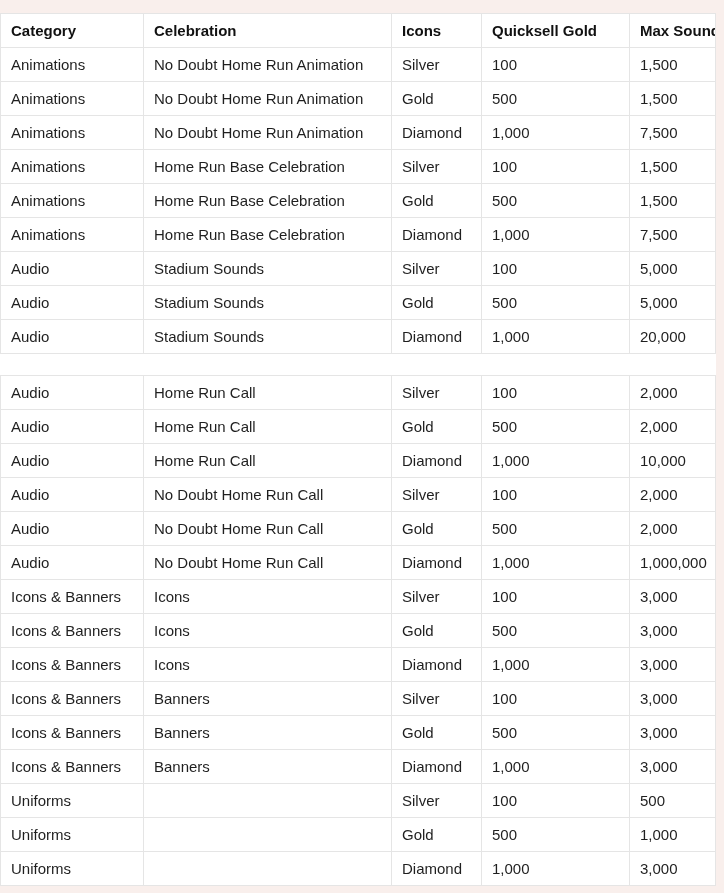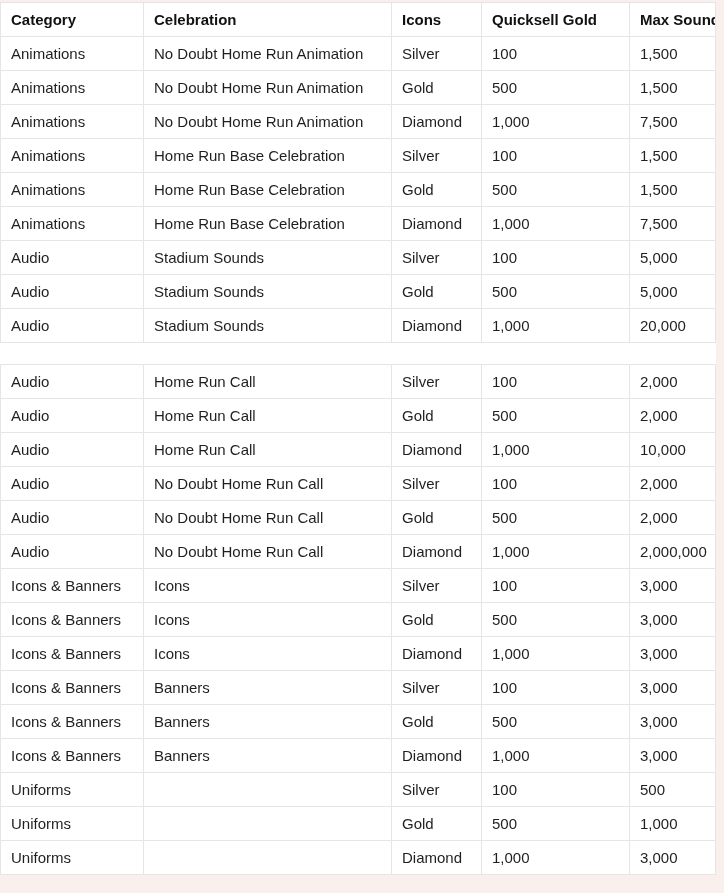--- a/index.html
+++ b/index.html
@@ -9,21 +9,21 @@
   body {
     width: 724px;
     height: 893px;
     overflow: hidden;
     background: #f9efec;
     font-family: "Liberation Sans", "DejaVu Sans", sans-serif;
     color: #1f1f1f;
   }
   .table-wrap {
     width: 715px;
-    padding-top: 2px;
+    padding-top: 13px;
   }
   table.data-table {
     border-collapse: collapse;
     table-layout: fixed;
     width: 715px;
     background: #ffffff;
   }
   table.data-table th,
   table.data-table td {
     border: 1px solid #e5e5e5;
@@ -169,21 +169,21 @@
           <td>No Doubt Home Run Call</td>
           <td>Gold</td>
           <td>500</td>
           <td>2,000</td>
         </tr>
         <tr>
           <td>Audio</td>
           <td>No Doubt Home Run Call</td>
           <td>Diamond</td>
           <td>1,000</td>
-          <td>2,000,000</td>
+          <td>1,000,000</td>
         </tr>
         <tr>
           <td>Icons &amp; Banners</td>
           <td>Icons</td>
           <td>Silver</td>
           <td>100</td>
           <td>3,000</td>
         </tr>
         <tr>
           <td>Icons &amp; Banners</td>

